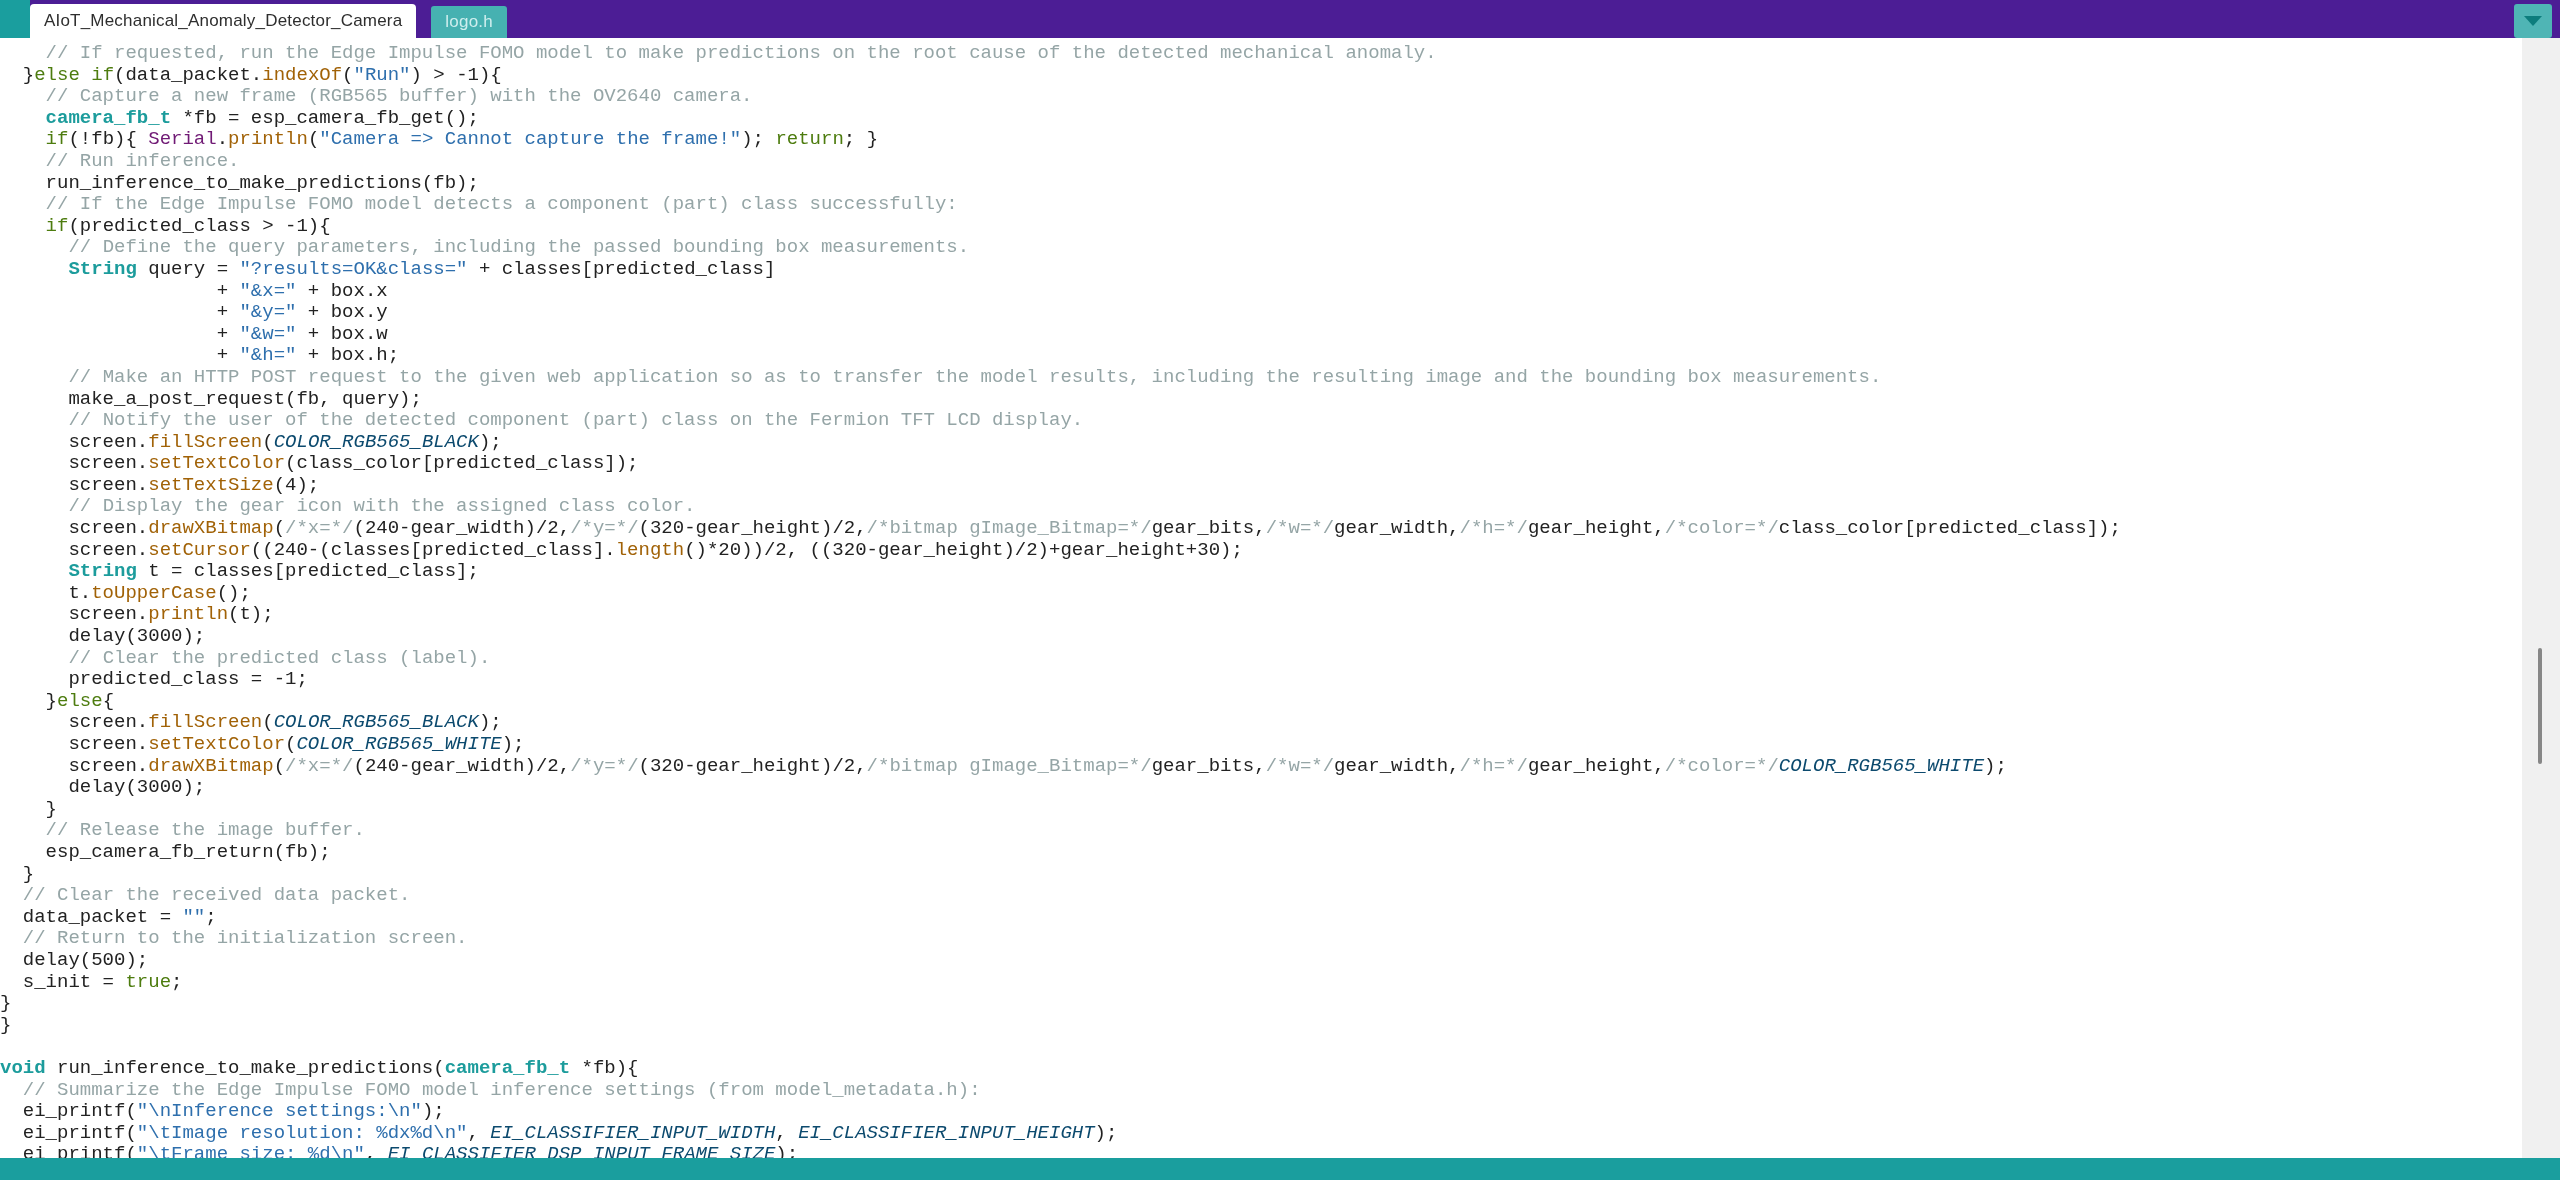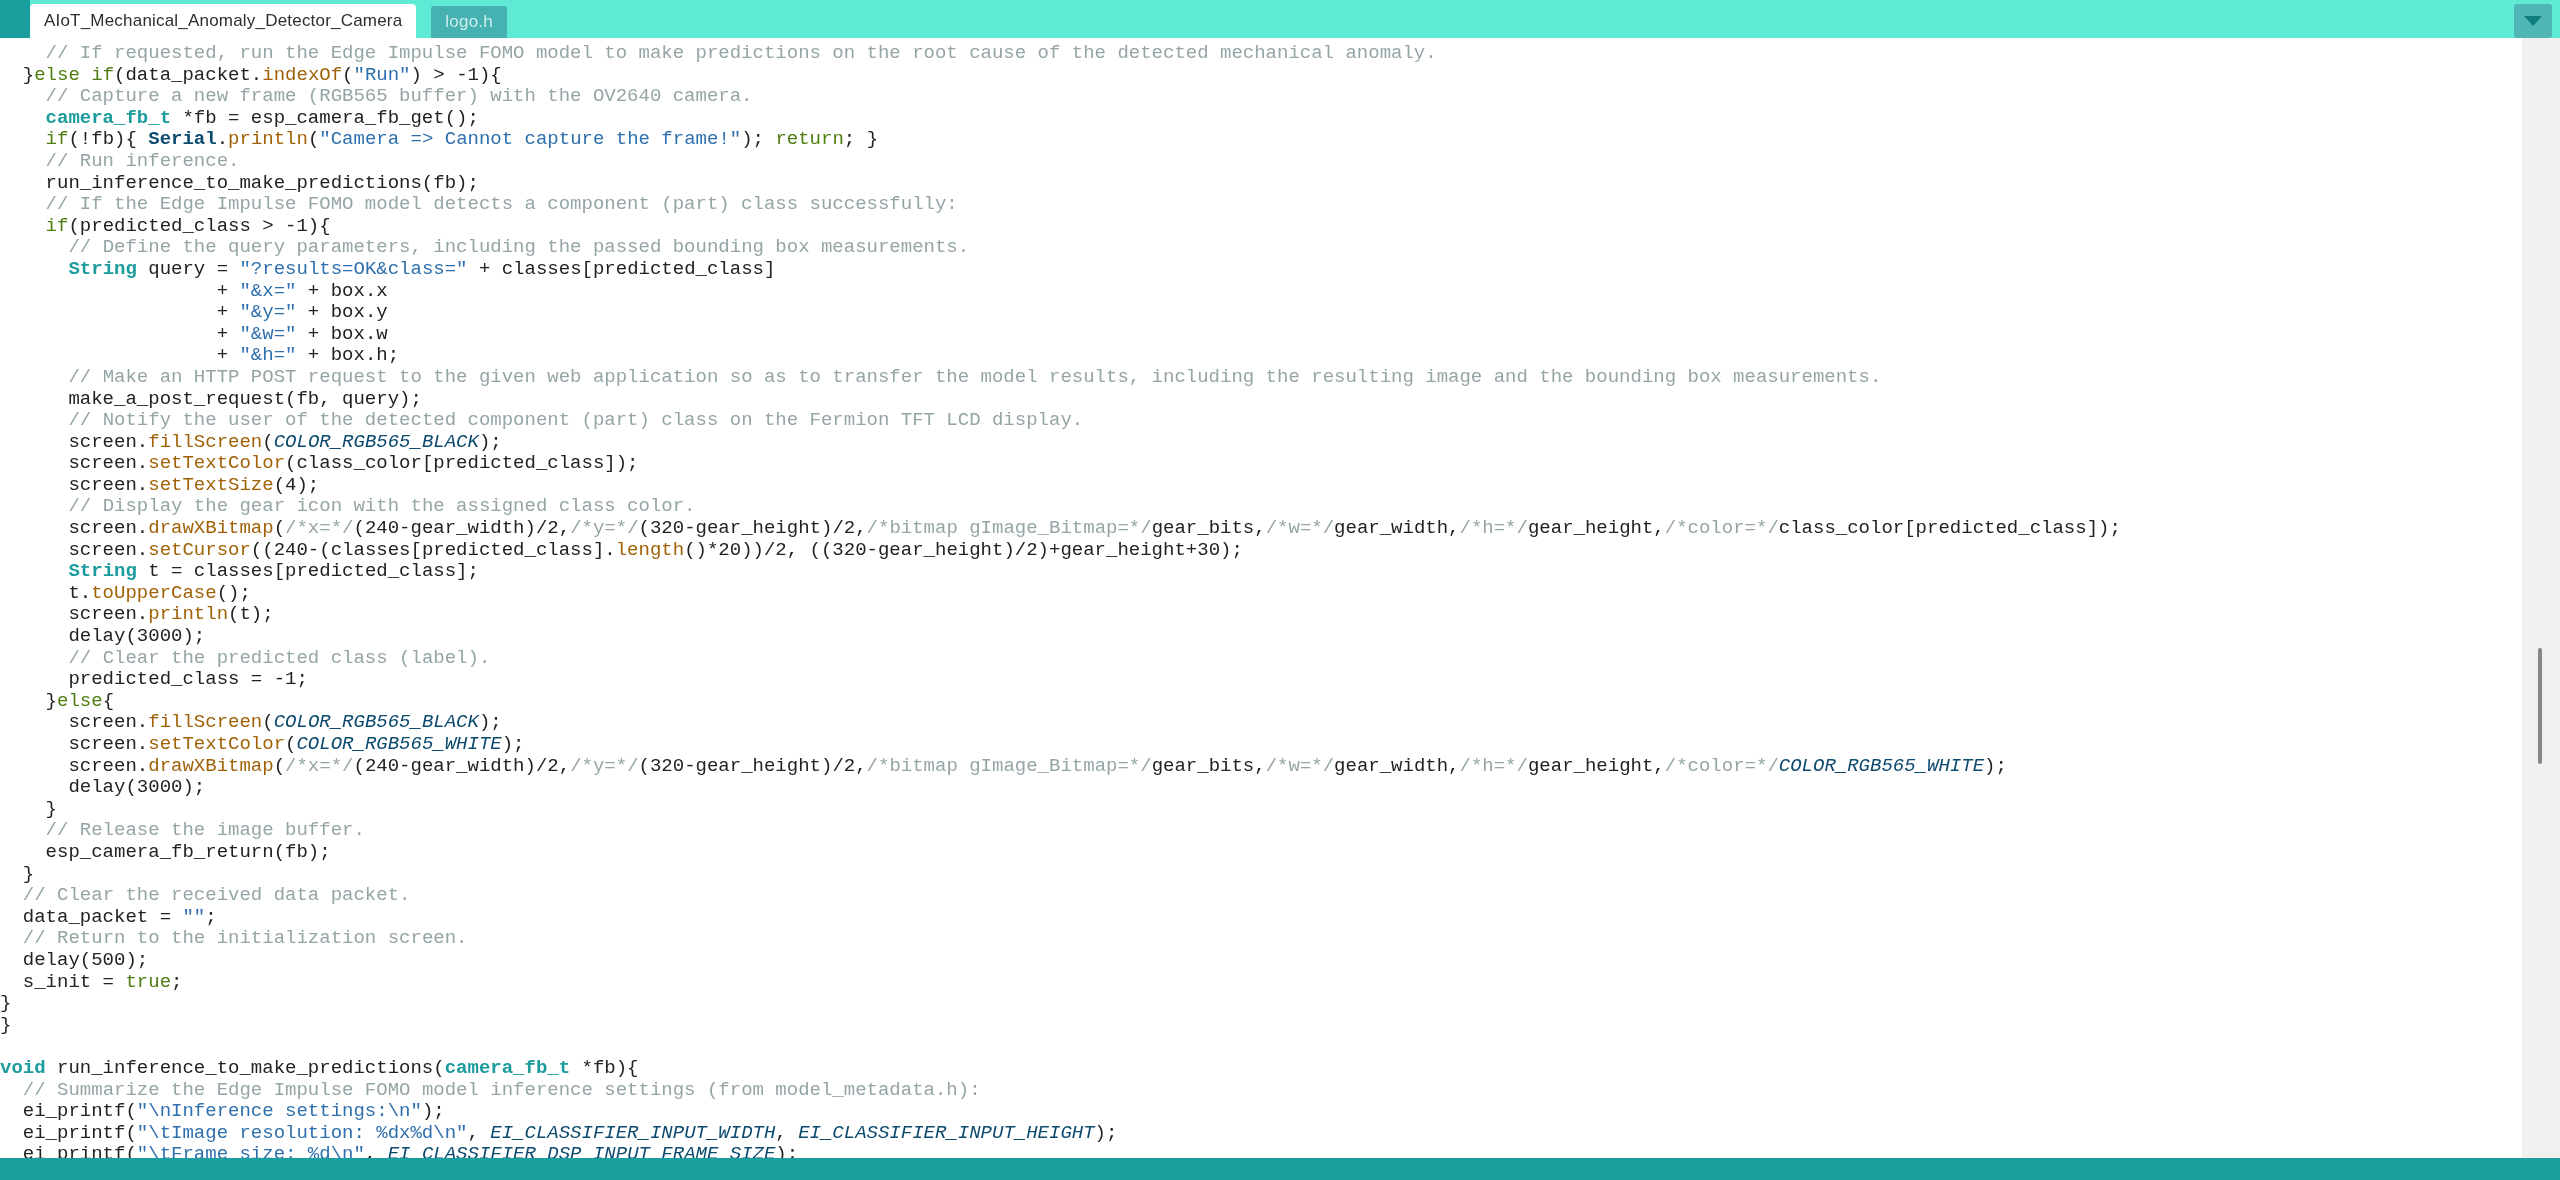--- a/index.html
+++ b/index.html
@@ -7,21 +7,21 @@
     width:2560px; height:1180px;
     background:#ffffff;
     font-family:"Liberation Sans", sans-serif;
     overflow:hidden;
   }
   #app { position:relative; width:2560px; height:1180px; background:#ffffff; }
 
   
   .tabbar{
     position:absolute; left:0; top:0; width:2560px; height:38px;
-    background:#5eead4;
+    background:#4c1d95;
     display:flex; align-items:flex-end;
   }
   .tabbar .left-notch{
     width:30px; height:38px; background:#1a9e9e; flex:0 0 30px;
   }
   .tab{
     height:32px; line-height:32px;
     padding:0 14px;
     font-size:17px;
     font-family:"Liberation Sans", sans-serif;
@@ -64,21 +64,21 @@
     color:#222222;
     letter-spacing:0px;
   }
   .code .ln{ display:block; height:21.6px; padding-left:0; }
 
   
   .cm   { color:#95a5a6; }           
   .kw   { color:#4d7c0f;text-align:right; }           
   .typ  { color:#1c9c9c;font-weight:bold; }           
   .fn   { color:#a16207; }           
-  .cls  { color:#0c4a6e;font-weight:bold; }           
+  .cls  { color:#701a75; }           
   .str  { color:#2e6fad; }           
   .cst  { color:#0c4a6e;font-style:italic; }
 
   
   .vscroll{
     position:absolute; right:0; top:38px;
     width:38px; height:1120px;
     background:#f0f0f0;
   }
   .vscroll .thumb{

